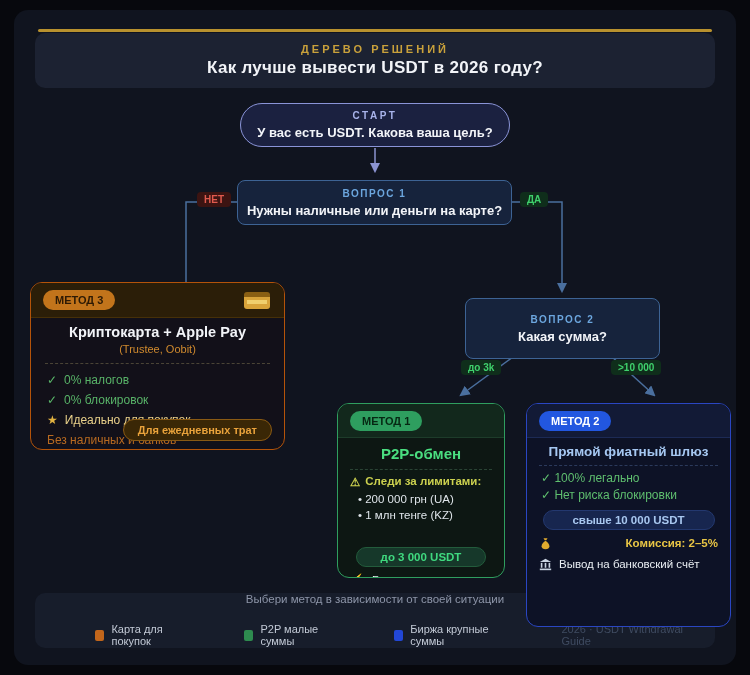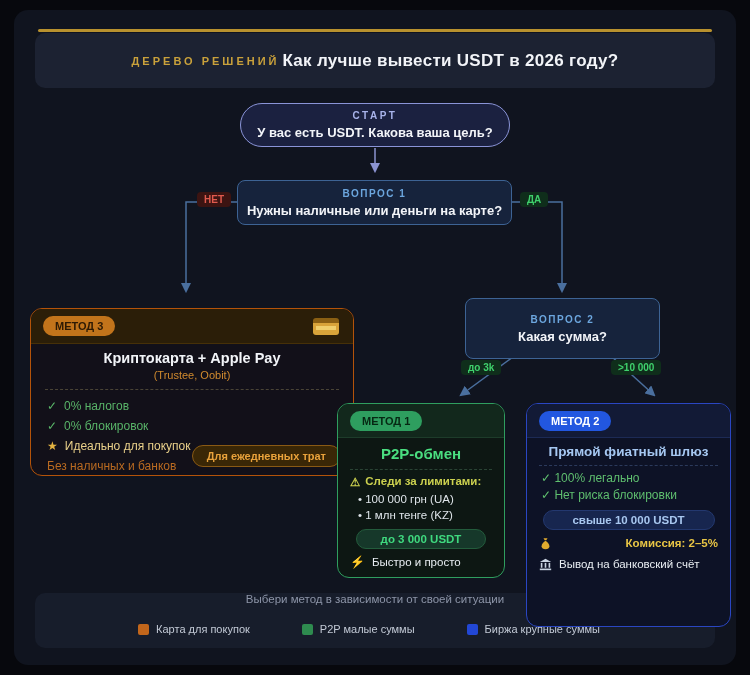--- a/index.html
+++ b/index.html
@@ -3,21 +3,21 @@
 <meta charset="utf-8">
 <style>
   html,body{margin:0;padding:0;}
   body{font-family:"Liberation Sans", sans-serif; background:#07080d;}
   .root{position:relative;width:750px;height:675px;background:#07080d;overflow:hidden;}
   .canvas-bg{position:absolute;left:14px;top:10px;width:722px;height:655px;background:#10141f;border-radius:14px;}
 
   .goldline{position:absolute;left:38px;top:29px;width:674px;height:3px;border-radius:2px;background:#b8912e;}
 
   .header{position:absolute;left:35px;top:33px;width:680px;height:55px;background:#1c2232;border-radius:10px;
-          display:flex;flex-direction:row;align-items:center;justify-content:center;gap:3px;}
+          display:flex;flex-direction:column;align-items:center;justify-content:center;gap:3px;}
   .eyebrow{color:#c9a13b;font-size:11px;font-weight:700;letter-spacing:3px;}
   .title{margin:0;color:#f2f4f8;font-size:17px;font-weight:700;letter-spacing:.3px;}
 
   .connectors{position:absolute;left:0;top:0;z-index:1;}
   .edge{fill:none;stroke:#4a6f9e;stroke-width:1.5;}
   .edge.purple{stroke:#8b93d1;}
 
   .node{position:absolute;z-index:2;display:flex;flex-direction:column;align-items:center;justify-content:center;gap:4px;box-sizing:border-box;}
   .node-start{left:240px;top:103px;width:270px;height:44px;background:#1b2140;border:1.5px solid #8a94d8;border-radius:22px;}
   .node-q1{left:237px;top:180px;width:275px;height:45px;background:#16233c;border:1.5px solid #3d6394;border-radius:8px;}
@@ -31,21 +31,21 @@
   .edge-no{left:197px;top:192px;background:#3c1412;color:#e05a4e;}
   .edge-yes{left:520px;top:192px;background:#0f2e1b;color:#3fd06c;}
   .edge-small{left:461px;top:360px;background:#0f2e1b;color:#3fd06c;}
   .edge-large{left:611px;top:360px;background:#0f2e1b;color:#3fd06c;}
 
   .card{position:absolute;z-index:2;border-radius:12px;box-sizing:border-box;overflow:hidden;}
   .card-head{position:relative;display:flex;align-items:center;padding:8px 12px;box-sizing:border-box;}
   .badge{font-size:11px;font-weight:700;padding:4px 12px;border-radius:11px;}
 
   
-  .m3{left:30px;top:308px;width:324px;height:168px;border:1.5px solid #b45309;background:#121019;}
+  .m3{left:30px;top:282px;width:255px;height:168px;border:1.5px solid #b45309;background:#121019;}
   .m3 .card-head{background:#2b1e08;height:35px;border-bottom:1px solid #463008;}
   .m3 .badge{background:#c2741b;color:#2d1a04;}
   .cc-icon{position:absolute;top:9px;right:14px;width:26px;height:17px;border-radius:3px;
            background:linear-gradient(#8a5f13 0 28%, #d9a43a 28%);}
   .cc-icon::after{content:"";position:absolute;left:3px;right:3px;top:8px;height:4px;background:#f0cf6d;}
   .m3-title{margin-top:6px;text-align:center;color:#f2f4f8;font-size:14.5px;font-weight:700;}
   .m3-sub{text-align:center;color:#d08a2e;font-size:11px;margin-top:3px;}
   .m3-div{border-top:1px dashed #4a4436;margin:8px 14px 6px 14px;}
   .m3-items{padding:0 16px;}
   .m3-item{font-size:12px;line-height:20px;display:flex;gap:7px;align-items:baseline;}
@@ -57,21 +57,21 @@
           font-size:11px;font-weight:700;padding:4px 14px;border-radius:11px;}
 
   
   .m1{left:337px;top:403px;width:168px;height:175px;border:1.5px solid #2f9e5f;background:#0d1713;}
   .m1 .card-head{background:#12281c;height:34px;border-bottom:1px solid #1d3c2a;}
   .m1 .badge{background:#2e9e5f;color:#062813;}
   .m1-title{margin-top:7px;text-align:center;color:#4ade80;font-size:15px;font-weight:700;}
   .m1-div{border-top:1px dashed #2a4435;margin:7px 12px 5px 12px;}
   .m1-warning{padding:0 12px;color:#ccd14f;font-size:11.5px;font-weight:700;display:flex;gap:5px;}
   .m1-limits{padding:2px 12px 0 20px;color:#dfe5ea;font-size:11.5px;line-height:16px;}
-  .m1-pill{margin:6px auto 0 auto;width:128px;text-align:center;background:#16382a;border:1px solid #235c3c;
+  .m1-pill{margin:24px auto 0 auto;width:128px;text-align:center;background:#16382a;border:1px solid #235c3c;
            color:#3fd97f;font-size:11.5px;font-weight:700;padding:3px 0;border-radius:10px;}
   .feat{display:flex;align-items:center;gap:7px;padding:0 12px;color:#e8edf2;font-size:11.5px;line-height:16px;margin-top:5px;}
   .feat .glyph{font-size:12px;}
   .glyph-gray{color:#aab4c0;}
   .icon-svg{width:13px;height:13px;flex:0 0 13px;}
 
   
   .m2{left:515px;top:403px;width:205px;height:224px;border:1.5px solid #2a46c2;background:#0d1226;margin-left:11px;}
   .m2 .card-head{background:#121a36;height:34px;border-bottom:1px solid #1c2a55;}
   .m2 .badge{background:#2257e0;color:#ffffff;}
@@ -175,21 +175,21 @@
     <div class="card-head">
       <span class="badge">МЕТОД 1</span>
     </div>
     <div class="m1-title">P2P-обмен</div>
     <div class="m1-div"></div>
     <div class="m1-warning">
       <span>⚠</span>
       <span>Следи за лимитами:</span>
     </div>
     <div class="m1-limits">
-      <div>• 100 000 грн (UA)</div>
+      <div>• 200 000 грн (UA)</div>
       <div>• 1 млн тенге (KZ)</div>
     </div>
     <div class="m1-pill">до 3 000 USDT</div>
     <div class="feat">
       <span class="glyph glyph-gray">⚡</span>
       <span>Быстро и просто</span>
     </div>
     <div class="feat">
       <svg class="icon-svg" viewBox="0 0 16 16">
         <circle cx="8" cy="5" r="3" fill="#4b9fe8"></circle>
@@ -236,15 +236,16 @@
         <span class="legend-label">Карта для покупок</span>
       </div>
       <div class="legend-item">
         <span class="sw sw-green"></span>
         <span class="legend-label">P2P малые суммы</span>
       </div>
       <div class="legend-item">
         <span class="sw sw-blue"></span>
         <span class="legend-label">Биржа крупные суммы</span>
       </div>
+      <span class="credit">2026 · USDT Withdrawal Guide</span>
     </div>
   </div>
 </div>
 
 </body></html>

